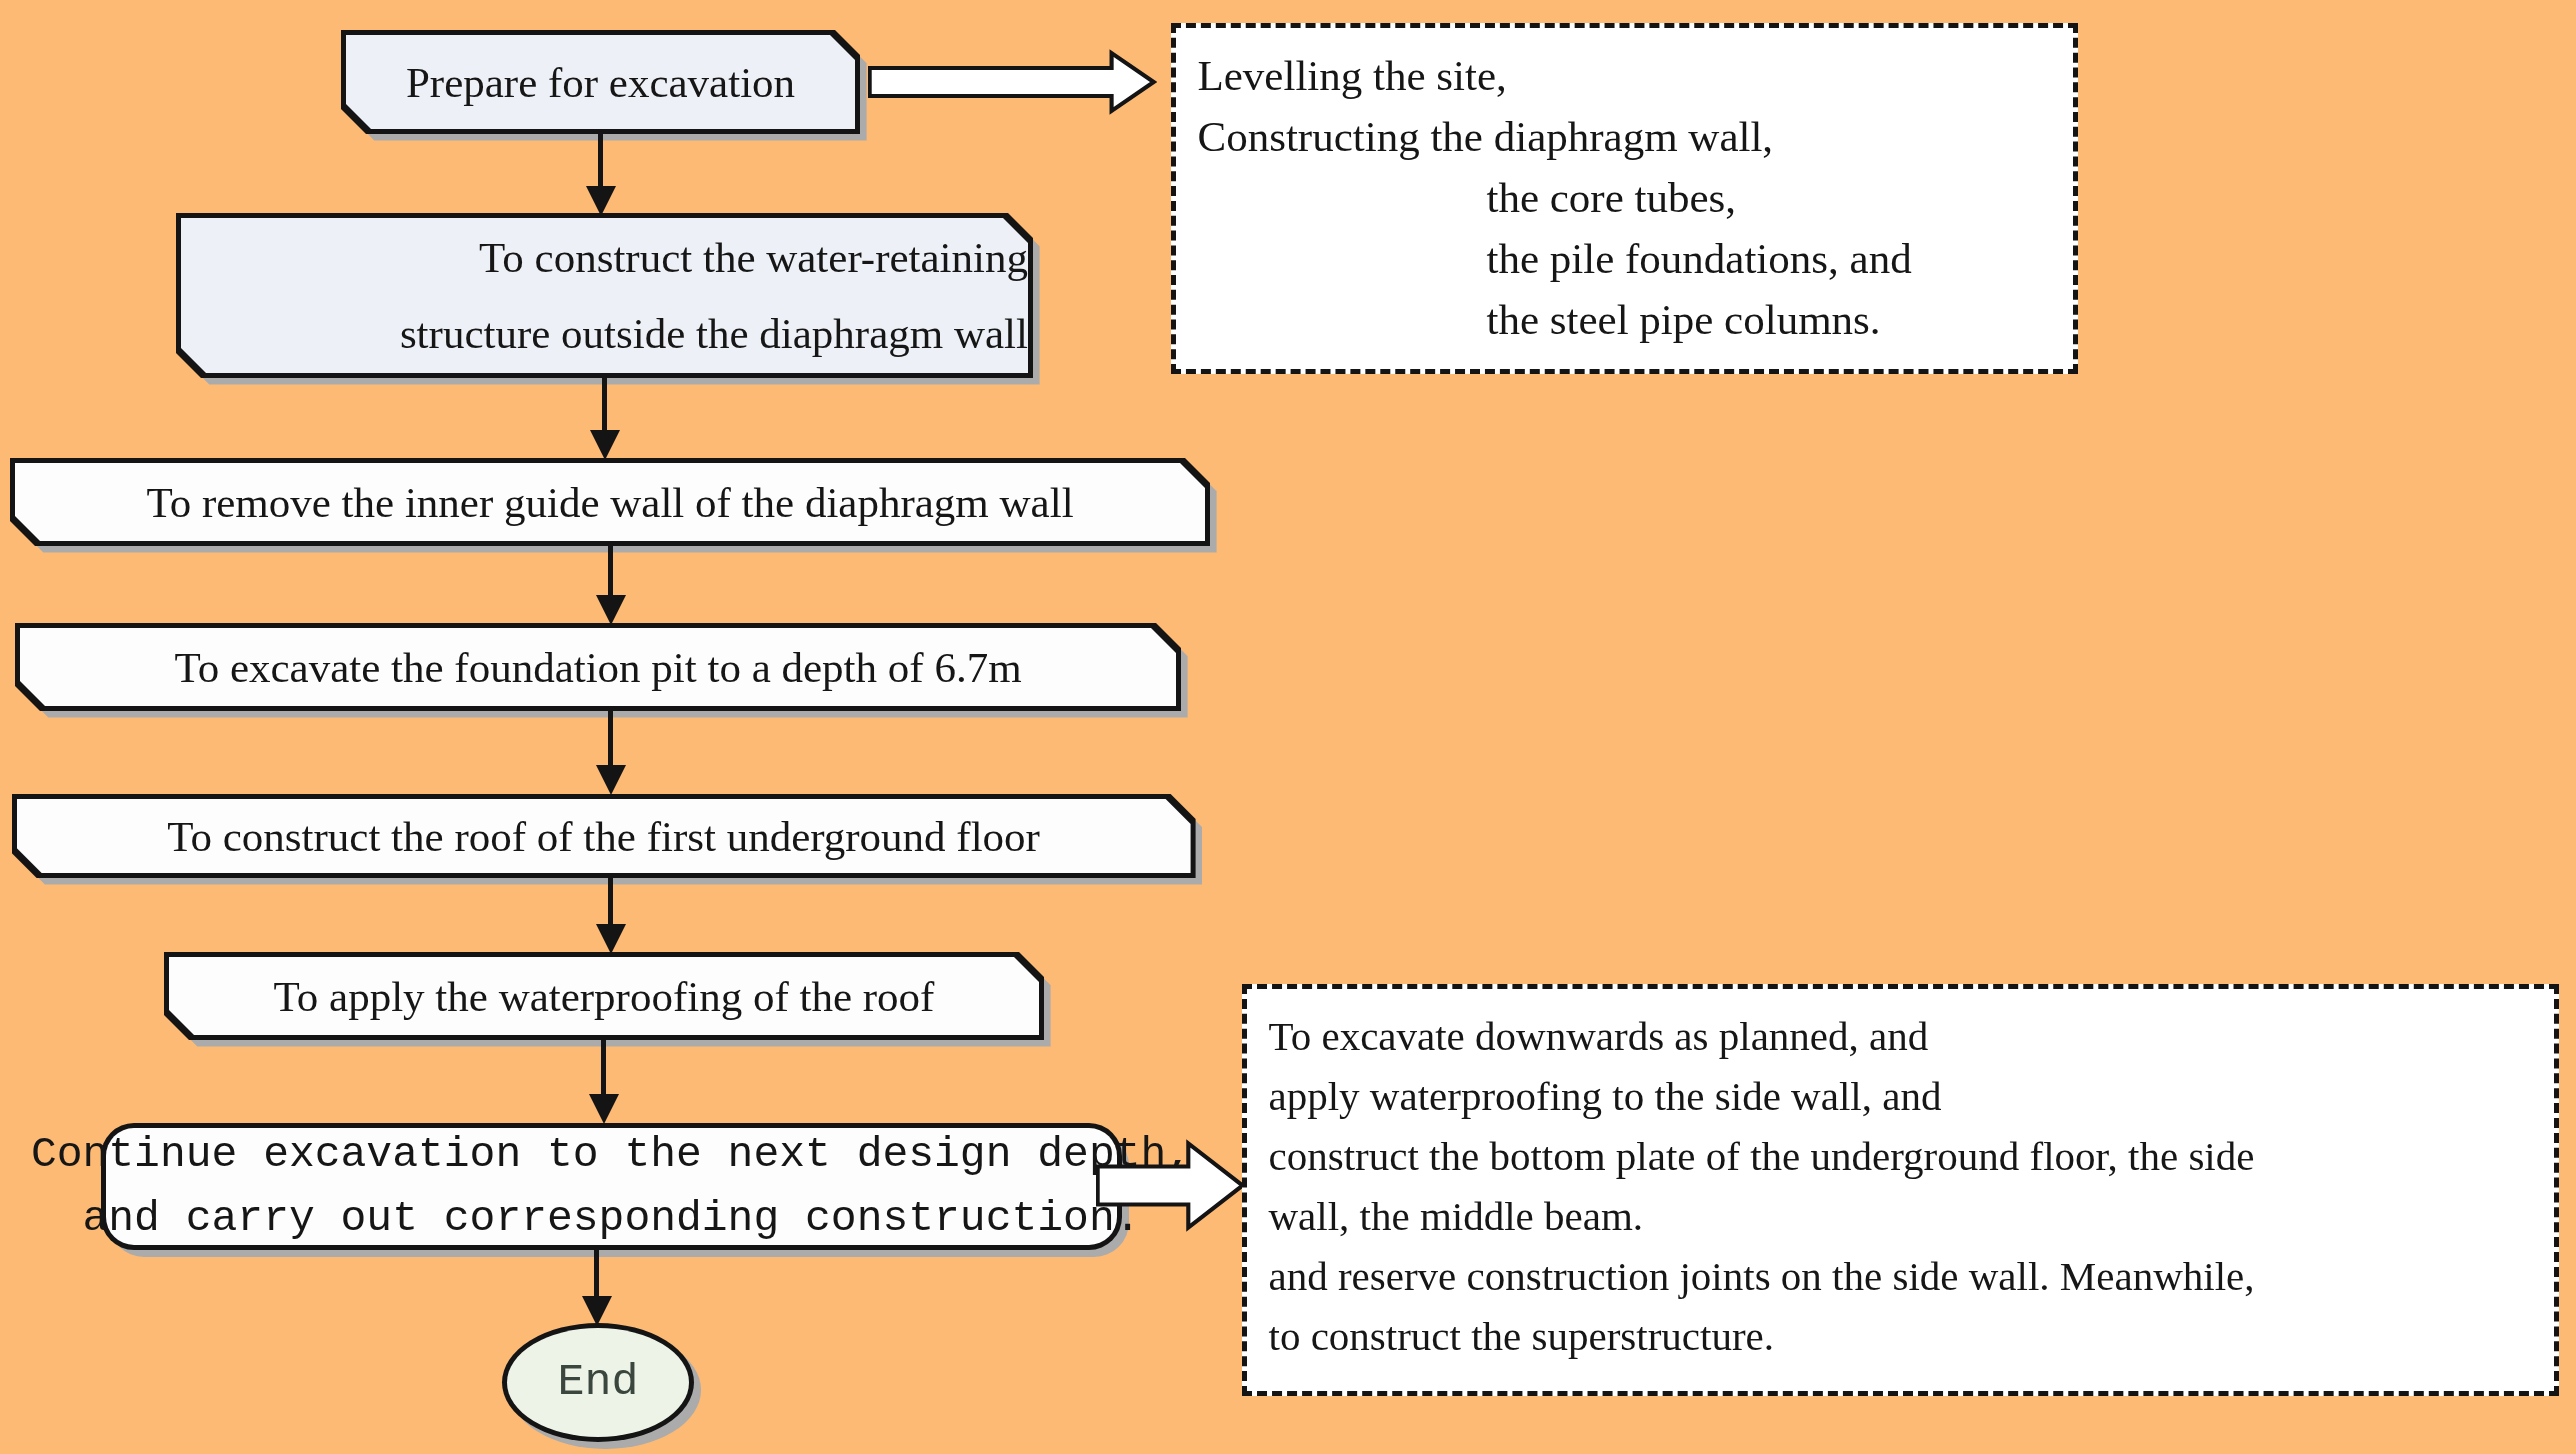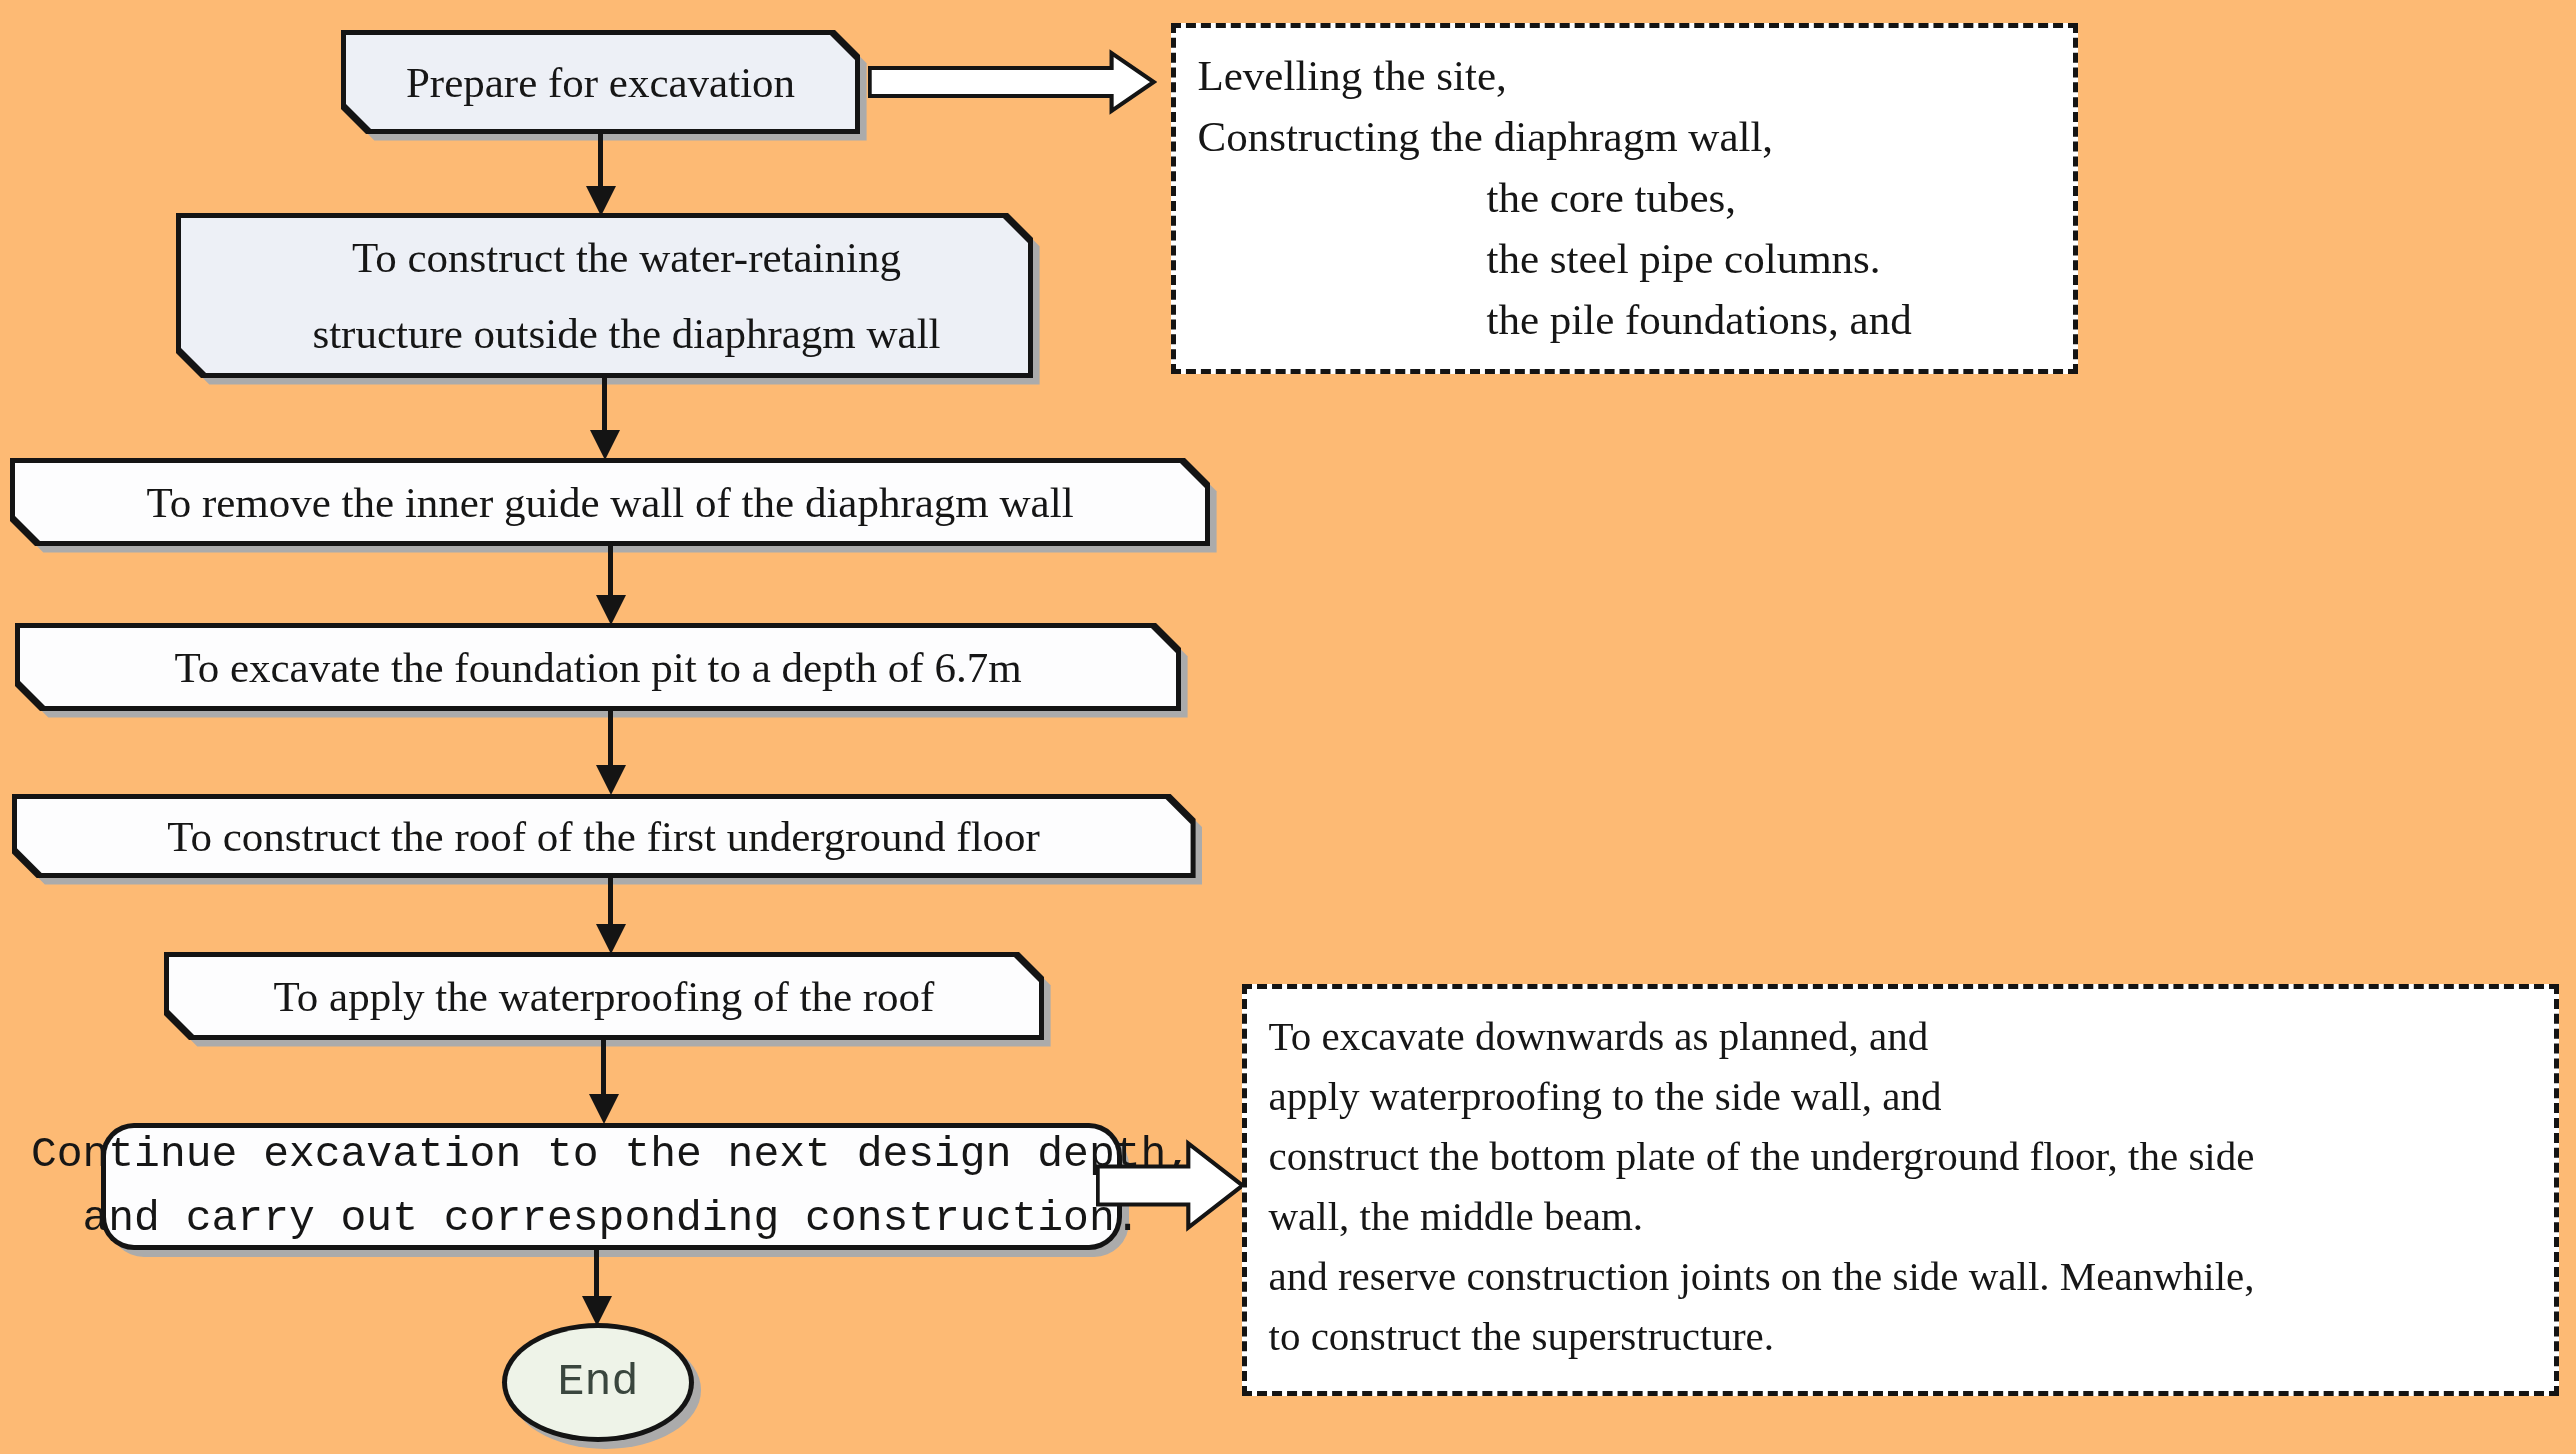--- a/index.html
+++ b/index.html
@@ -24,21 +24,21 @@
   .rounded .shape-fill   { border-radius:28px; }
 
   .ellipse .shape-shadow, .ellipse .shape-border, .ellipse .shape-fill { border-radius:50%; }
   .ellipse .shape-fill { background:#eef3e8; }
 
   .node-label {
     position:absolute; inset:5px; display:flex; align-items:center; justify-content:center;
     font-size:43px; white-space:nowrap; text-align:center;
   }
   .node-label.two-line { flex-direction:column; line-height:76px; }
-  .node-label.left-lines { align-items:center; padding-left:44px; }
+  .node-label.left-lines { align-items:flex-end; padding-left:44px; }
   .node-label.tight { line-height:64px;font-family:Liberation Mono, monospace; }
   .end-label { font-size:45px; color:#3a463e; }
 
   
   .varrow { position:absolute; width:33px; }
   .varrow .stem { position:absolute; left:14px; top:0; bottom:25px; width:5px; background:#141414; }
   .varrow .head {
     position:absolute; bottom:0; left:1.7px; width:0; height:0;
     border-left:15px solid transparent; border-right:15px solid transparent;
     border-top:30px solid #141414;
@@ -71,22 +71,22 @@
   </div>
 
   <svg class="block-arrow" style="left:868px; top:48px;" width="289" height="68" viewBox="0 0 350 82">
     <path d="M2,24 H295 V6 L346,41 L295,76 V58 H2 Z"></path>
   </svg>
 
   <div class="callout c1" style="left:1171px; top:23px; width:907px; height:351px;">
     <div class="callout-line">Levelling the site,</div>
     <div class="callout-line">Constructing the diaphragm wall,</div>
     <div class="callout-line indent">the core tubes,</div>
+    <div class="callout-line indent">the pile foundations, and</div>
     <div class="callout-line indent">the steel pipe columns.</div>
-    <div class="callout-line indent">the pile foundations, and</div>
   </div>
 
   <div class="varrow" style="left:584px; top:132px; height:84px;">
     <div class="stem"></div>
     <div class="head"></div>
   </div>
 
   <div class="node chamfer shaded" style="left:176px; top:213px; width:857px; height:165px;">
     <div class="shape-shadow"></div>
     <div class="shape-border"></div>

